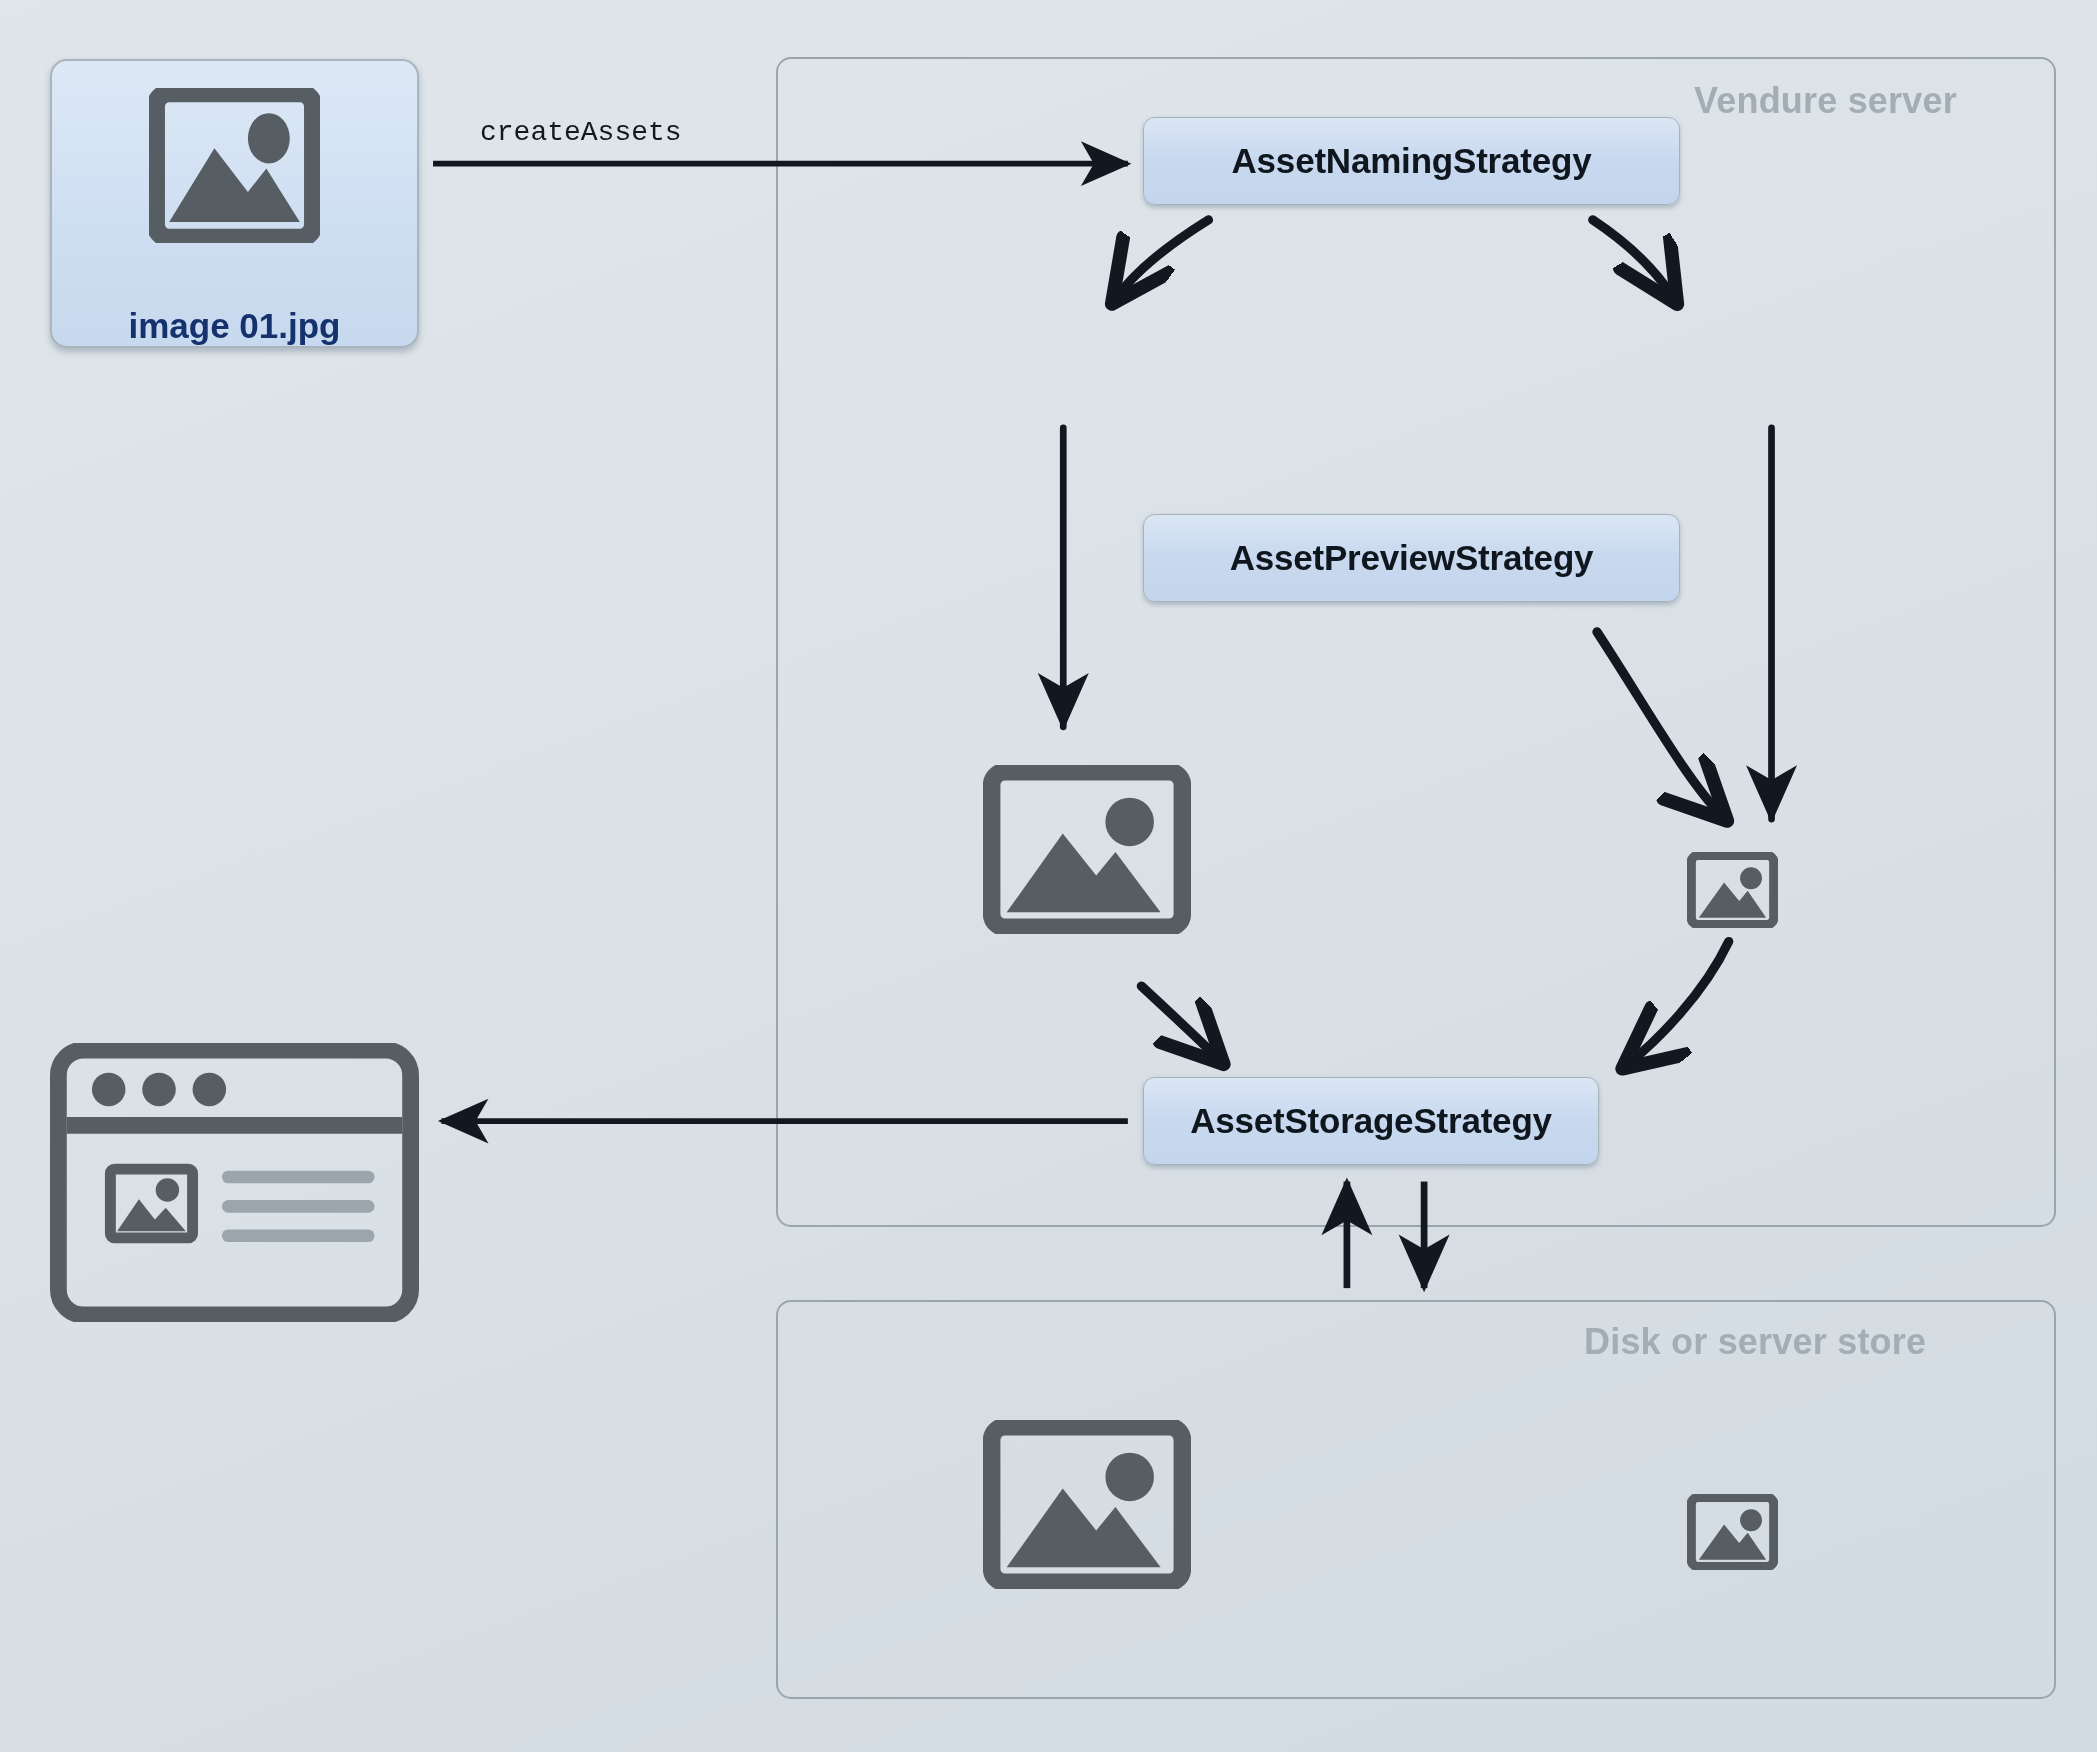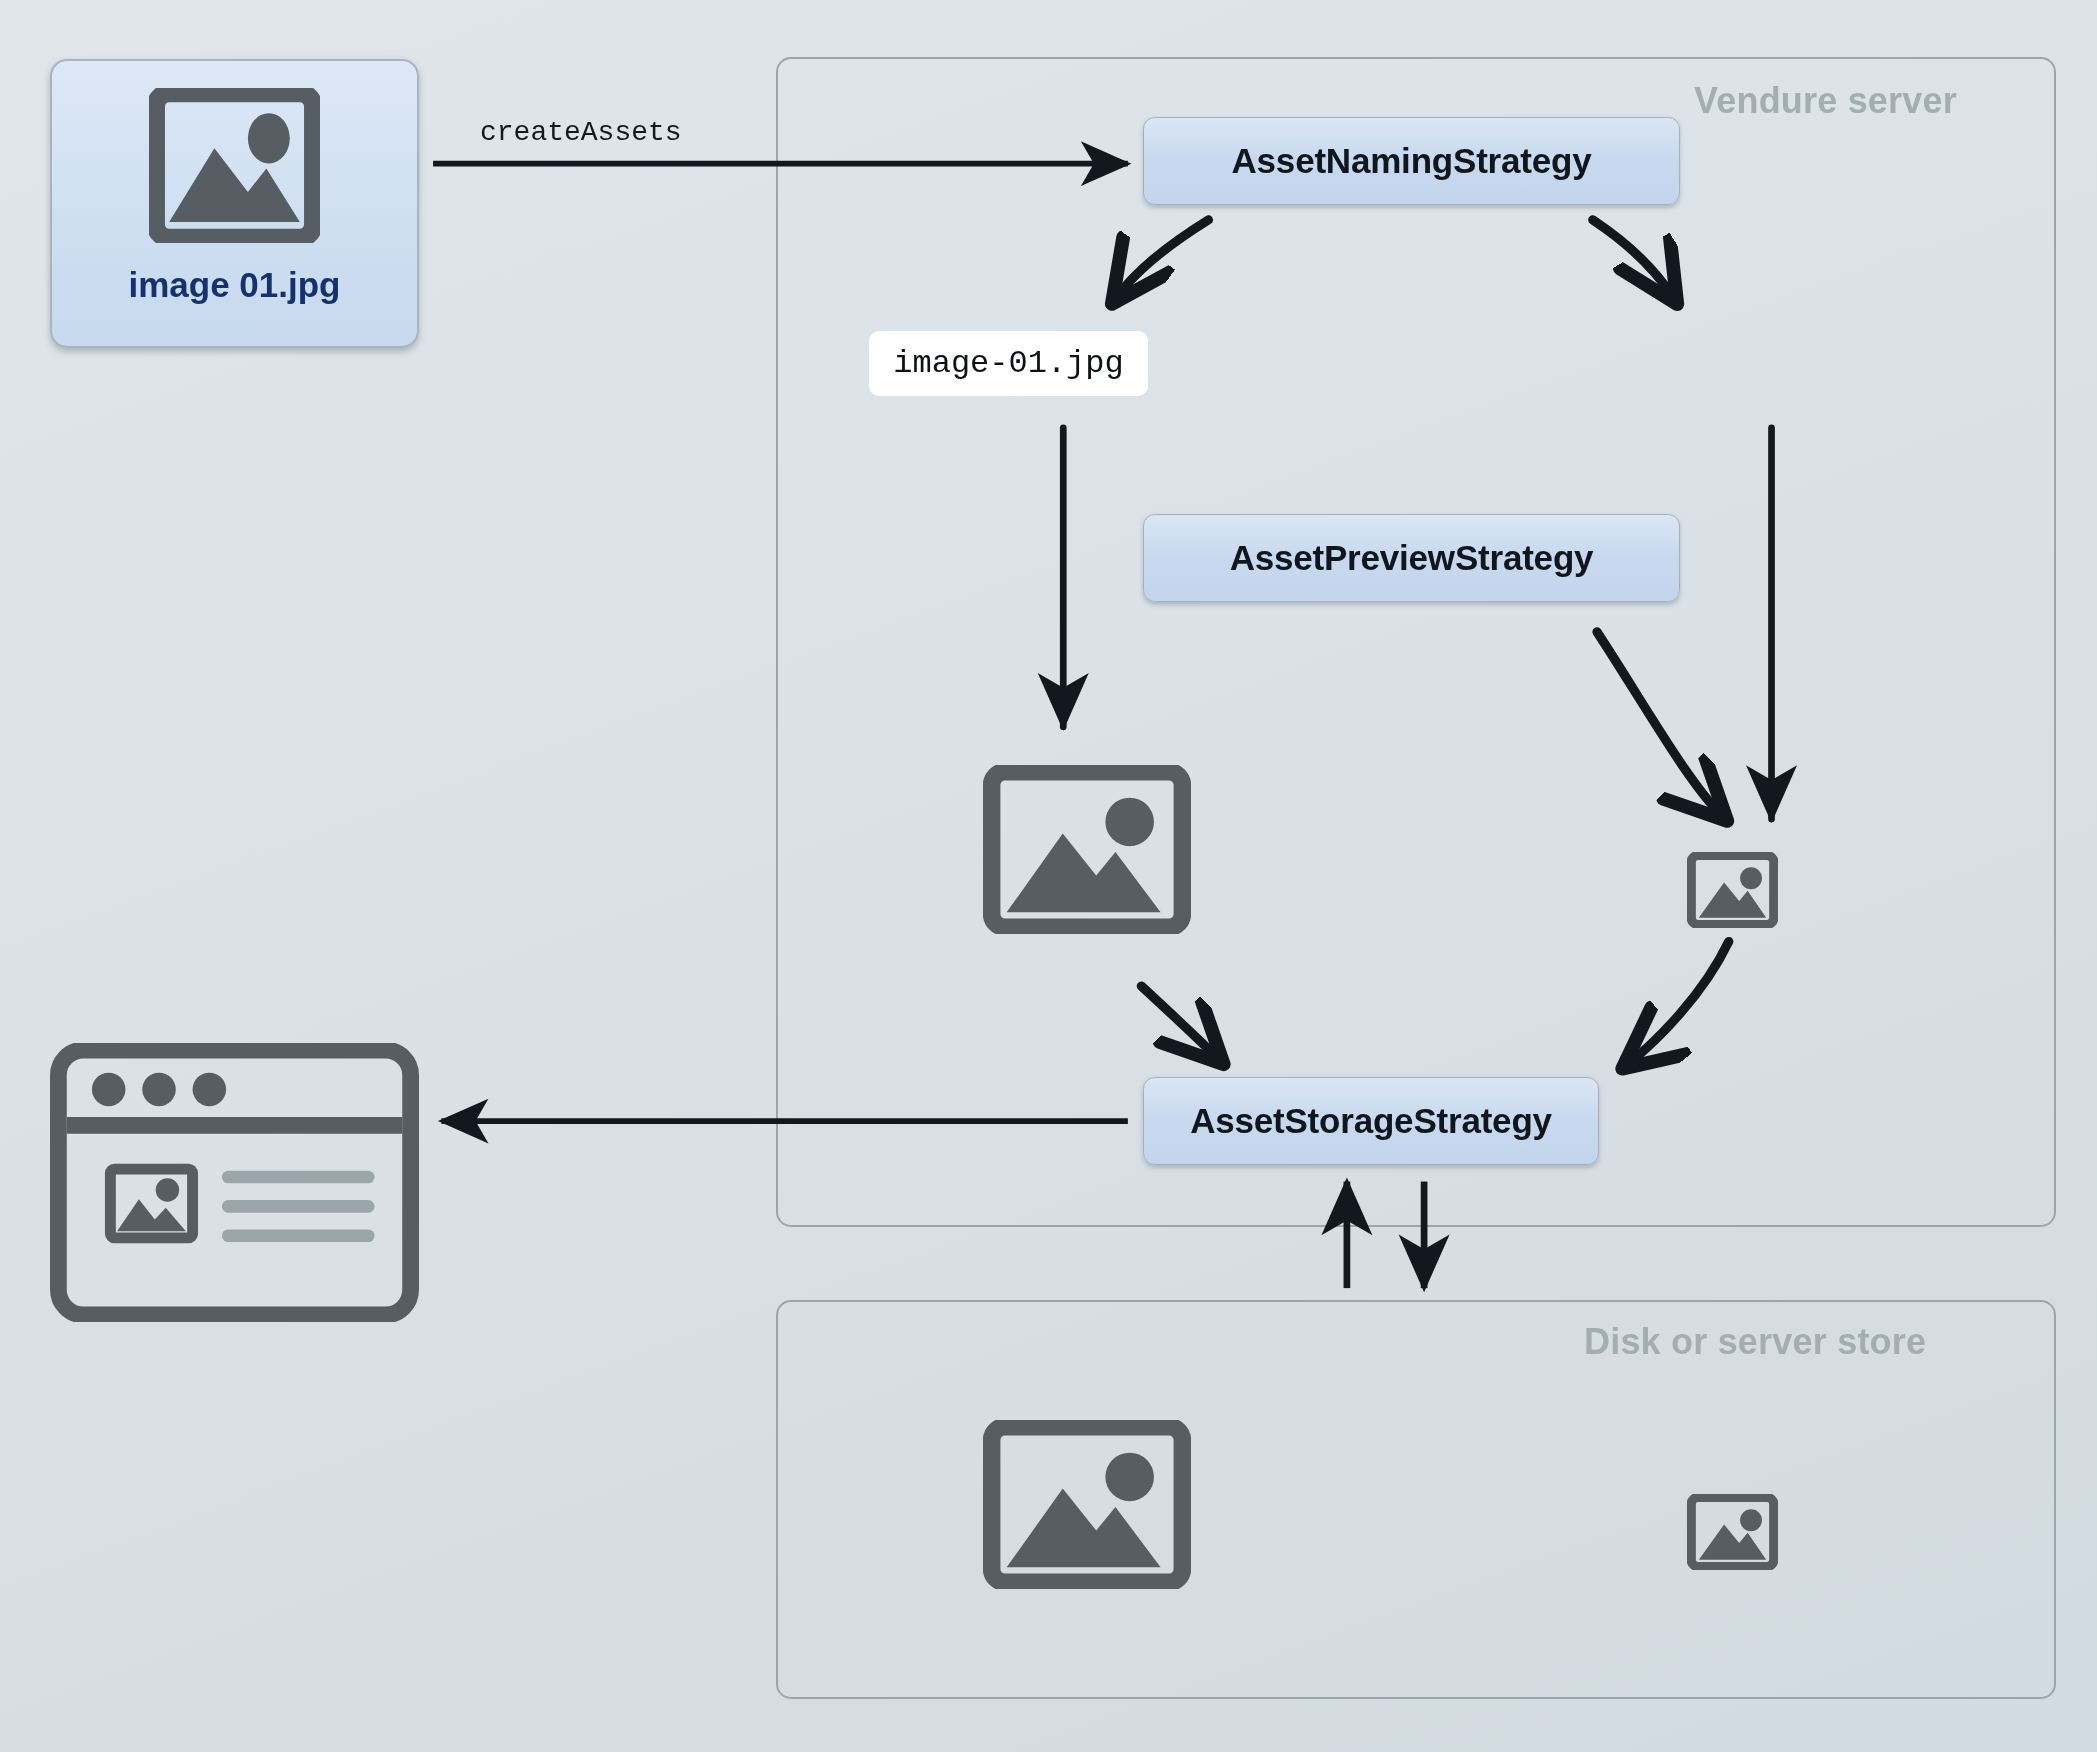--- a/index.html
+++ b/index.html
@@ -112,21 +112,21 @@
 <body>
 
 <div id="stage">
 
   <div class="group" style="left:776px; top:57px; width:1280px; height:1170px;"></div>
   <div class="group-label" style="left:1694px; top:80px;">Vendure server</div>
 
   <div class="group" style="left:776px; top:1300px; width:1280px; height:399px;"></div>
   <div class="group-label" style="left:1584px; top:1321px;">Disk or server store</div>
 
-  <div class="asset-card" style="left:50px; top:59px; width:369px; height:289px; padding-top:27px;">
+  <div class="asset-card" style="left:50px; top:59px; width:369px; height:289px; padding-top:27px;justify-content:space-between;">
     <span class="icon-abs" style="position:relative; width:171px; height:155px;">
       <svg width="171" height="155" viewBox="0 0 204 185" xmlns="http://www.w3.org/2000/svg">
         <rect x="8" y="6" width="188" height="173" rx="16" ry="16" fill="none" stroke="#565e63" stroke-width="22"></rect>
         <ellipse cx="143" cy="60" rx="25" ry="30" fill="#565e63"></ellipse>
         <path d="M24 160 L78 72 L118 124 L140 96 L180 160 Z" fill="#565e63"></path>
       </svg>
     </span>
     <span class="label" style="margin-top:22px;">image 01.jpg</span>
   </div>
 
@@ -151,23 +151,20 @@
   </div>
 
   <div class="strategy" style="left:1143px; top:514px; width:537px; height:88px;">
     <span>AssetPreviewStrategy</span>
   </div>
 
   <div class="strategy" style="left:1143px; top:1077px; width:456px; height:88px;">
     <span>AssetStorageStrategy</span>
   </div>
 
-  <div class="filename" style="left:869px; top:331px; width:279px; height:65px;">
-    <span>image-01.jpg</span>
-  </div>
 
 
   <div class="edge-label" style="left:480px; top:117px;">createAssets</div>
 
   <div class="icon-abs" style="left:983px; top:765px; width:208px; height:169px;">
     <svg width="208" height="169" viewBox="0 0 248 202" xmlns="http://www.w3.org/2000/svg">
       <rect x="10" y="8" width="228" height="186" rx="16" ry="16" fill="none" stroke="#565e63" stroke-width="21"></rect>
       <circle cx="175" cy="68" r="29" fill="#565e63"></circle>
       <path d="M28 176 L95 82 L135 132 L158 104 L212 176 Z" fill="#565e63"></path>
     </svg>

